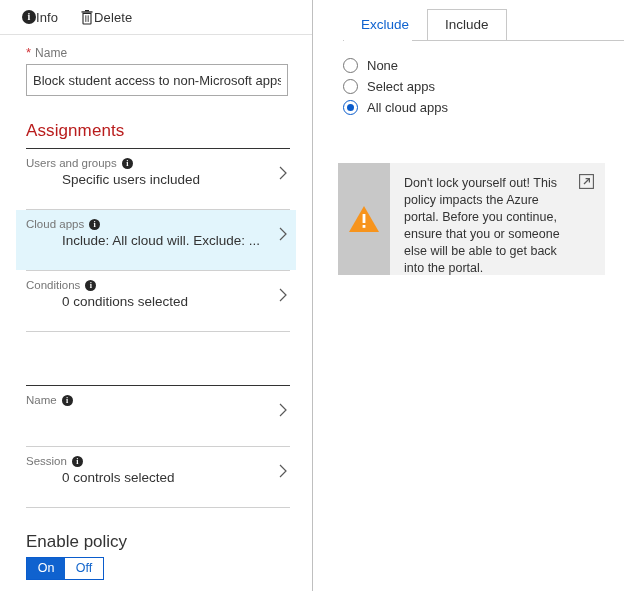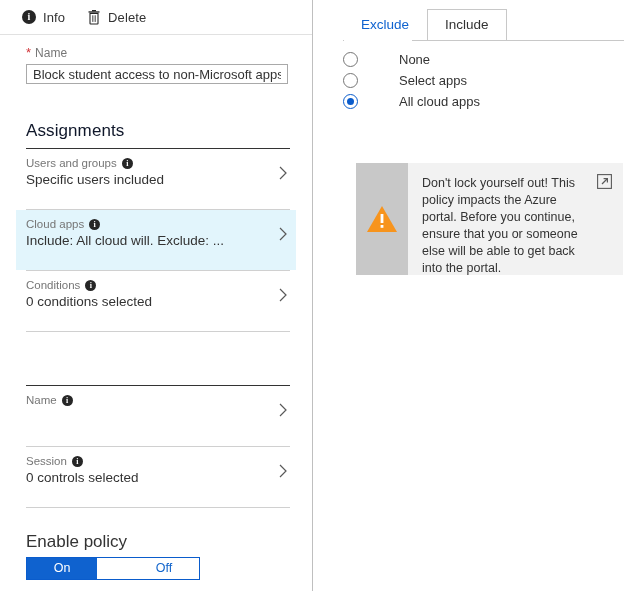--- a/index.html
+++ b/index.html
@@ -50,21 +50,21 @@
   }
   .toolbar-btn {
     display: flex;
     align-items: center;
     height: 28px;
     margin-right: 22px;
     cursor: default;
     font-size: 13px;
     color: #333333;
   }
-  .toolbar-btn .tb-label { margin-left: 7px; letter-spacing: .1px; }
+  .toolbar-btn .tb-label { letter-spacing: .1px; }
   .icon-info-filled {
     width: 14px; height: 14px;
     border-radius: 50%;
     background: #262626;
     color: #ffffff;
     font-size: 10px;
     font-weight: bold;
     line-height: 14px;
     text-align: center;
     font-family: "Liberation Serif", serif;
@@ -83,39 +83,39 @@
   .name-label {
     font-size: 12px;
     color: #767676;
     margin-bottom: 4px;
     display: flex;
     align-items: baseline;
   }
   .req-star { color: #d13438; font-size: 13px; margin-right: 4px; line-height: 1; }
   .name-input {
     width: 262px;
-    height: 20px;
+    height: 32px;
     box-sizing: border-box;
     border: 1px solid #a9a9a9;
     background: #ffffff;
     font-family: "Liberation Sans", sans-serif;
     font-size: 13px;
     color: #333333;
     padding: 0 6px;
     outline: none;
     border-radius: 0;
   }
 
   
   .section-title {
     position: absolute;
     left: 26px;
     font-size: 17px;
     font-weight: normal;
-    color: #0f172a;
+    color: #b91c1c;
     letter-spacing: .1px;
   }
   .section-rule {
     position: absolute;
     left: 26px;
     width: 264px;
     height: 1px;
     background: #333333;
   }
 
@@ -148,20 +148,21 @@
     margin-left: 5px;
     font-family: "Liberation Serif", serif;
     flex: none;
   }
   .row-sub {
     font-size: 13.5px;
     color: #333333;
     margin-top: 3px;
     white-space: nowrap;
     overflow: hidden;
+    margin-left: 36px;
   }
   .chevron {
     position: absolute;
     right: 8px; top: 16px;
     width: 10px; height: 16px;
   }
   .row-rule {
     position: absolute;
     left: 26px;
     width: 264px;
@@ -178,28 +179,28 @@
   }
   .toggle {
     position: absolute;
     left: 26px; top: 557px;
     display: flex;
     border: 1px solid #0a5ccc;
     box-sizing: border-box;
     height: 23px;
   }
   .toggle-seg {
-    width: 70px;
+    width: 38px;
     line-height: 21px;
     text-align: center;
     font-size: 12.5px;
     cursor: default;
   }
   .toggle-seg.on { background: #0f62cf; color: #ffffff; }
-  .toggle-seg.off { background: #ffffff; color: #1265cc; padding-left: 32px; }
+  .toggle-seg.off { background: #ffffff; color: #1265cc; }
 
   
   .right-panel {
     position: absolute;
     left: 313px; top: 0;
     width: 311px; height: 591px;
     background: #ffffff;
   }
   .tabs {
     position: absolute;
@@ -233,24 +234,23 @@
     position: absolute;
     top: 40px;
     height: 1px;
     background: #ffffff;
     z-index: 3;
   }
 
   .radio-list { position: absolute; left: 30px; top: 52px; }
   .radio-item {
     display: flex;
-    align-items: flex-start;
+    align-items: flex-end;
     height: 21px;
     cursor: default;
-    gap: 32px;
   }
   .radio-mark {
     width: 15px; height: 15px;
     border-radius: 50%;
     border: 1px solid #767676;
     box-sizing: border-box;
     background: #ffffff;
     flex: none;
     position: relative;
   }
@@ -265,21 +265,21 @@
   }
   .radio-label {
     margin-left: 9px;
     font-size: 13px;
     color: #333333;
   }
 
   
   .warn-box {
     position: absolute;
-    left: 356px; top: 163px;
+    left: 338px; top: 163px;
     width: 267px;
     height: 112px;
     background: #f2f2f2;
     box-sizing: border-box;
   }
   .warn-bar {
     position: absolute;
     left: 0; top: 0;
     width: 52px; height: 112px;
     background: #c8c8c8;

